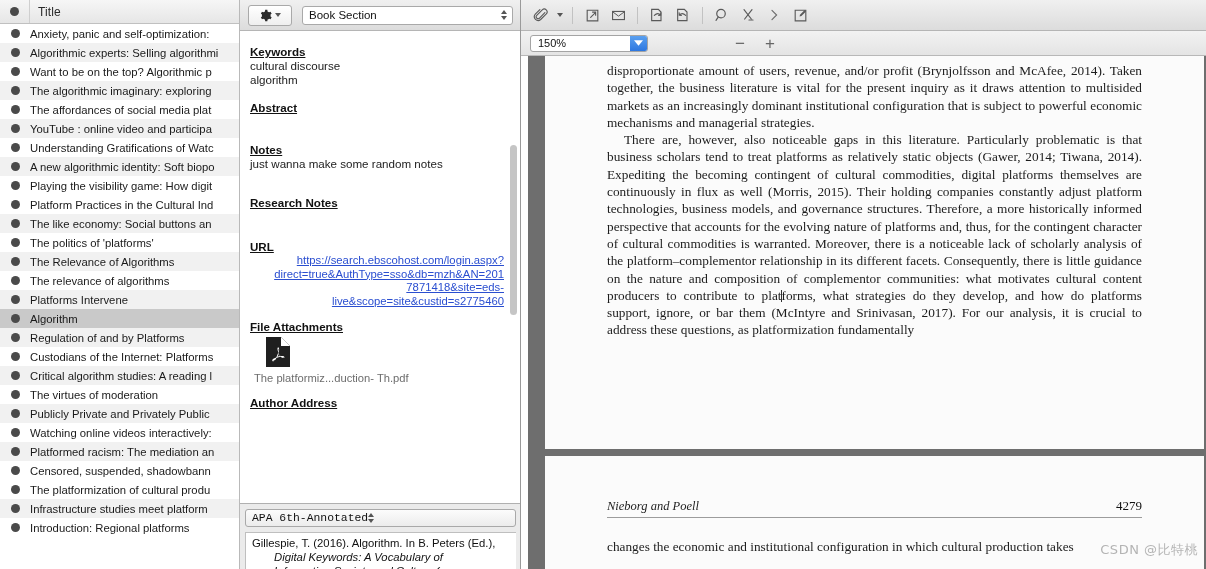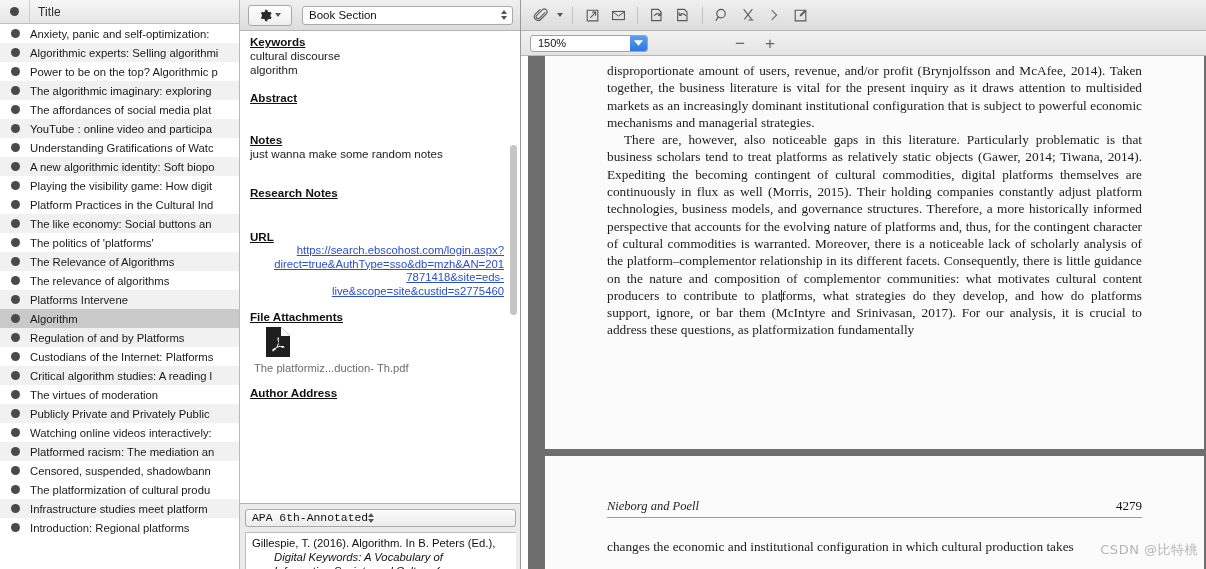--- a/index.html
+++ b/index.html
@@ -116,21 +116,21 @@
     position: absolute; right: 5px; top: 50%;
     transform: translateY(-50%);
     display: flex; flex-direction: column; gap: 2px;
     color: #555;
   }
   .tri { width: 0; height: 0; border-left: 3.5px solid transparent; border-right: 3.5px solid transparent; }
   .tri.up { border-bottom: 4px solid #555; }
   .tri.dn { border-top: 4px solid #555; }
 
   #mid-body {
-    position: absolute; left: 0; top: 31px;
+    position: absolute; left: 0; top: 41px;
     width: 281px; height: 376px;
     overflow: hidden;
     background: #ffffff;
     padding: 4px 17px 0 10px;
     box-sizing: border-box;
   }
   .field-label {
     font-size: 11.6px;
     font-weight: bold;
     color: #111;
@@ -361,21 +361,21 @@
         <div class="row alt">
           <span class="rdot">
             <span class="dot"></span>
           </span>
           <span class="rlabel">Algorithmic experts: Selling algorithmi</span>
         </div>
         <div class="row white">
           <span class="rdot">
             <span class="dot"></span>
           </span>
-          <span class="rlabel">Power to be on the top? Algorithmic p</span>
+          <span class="rlabel">Want to be on the top? Algorithmic p</span>
         </div>
         <div class="row alt">
           <span class="rdot">
             <span class="dot"></span>
           </span>
           <span class="rlabel">The algorithmic imaginary: exploring</span>
         </div>
         <div class="row white">
           <span class="rdot">
             <span class="dot"></span>

